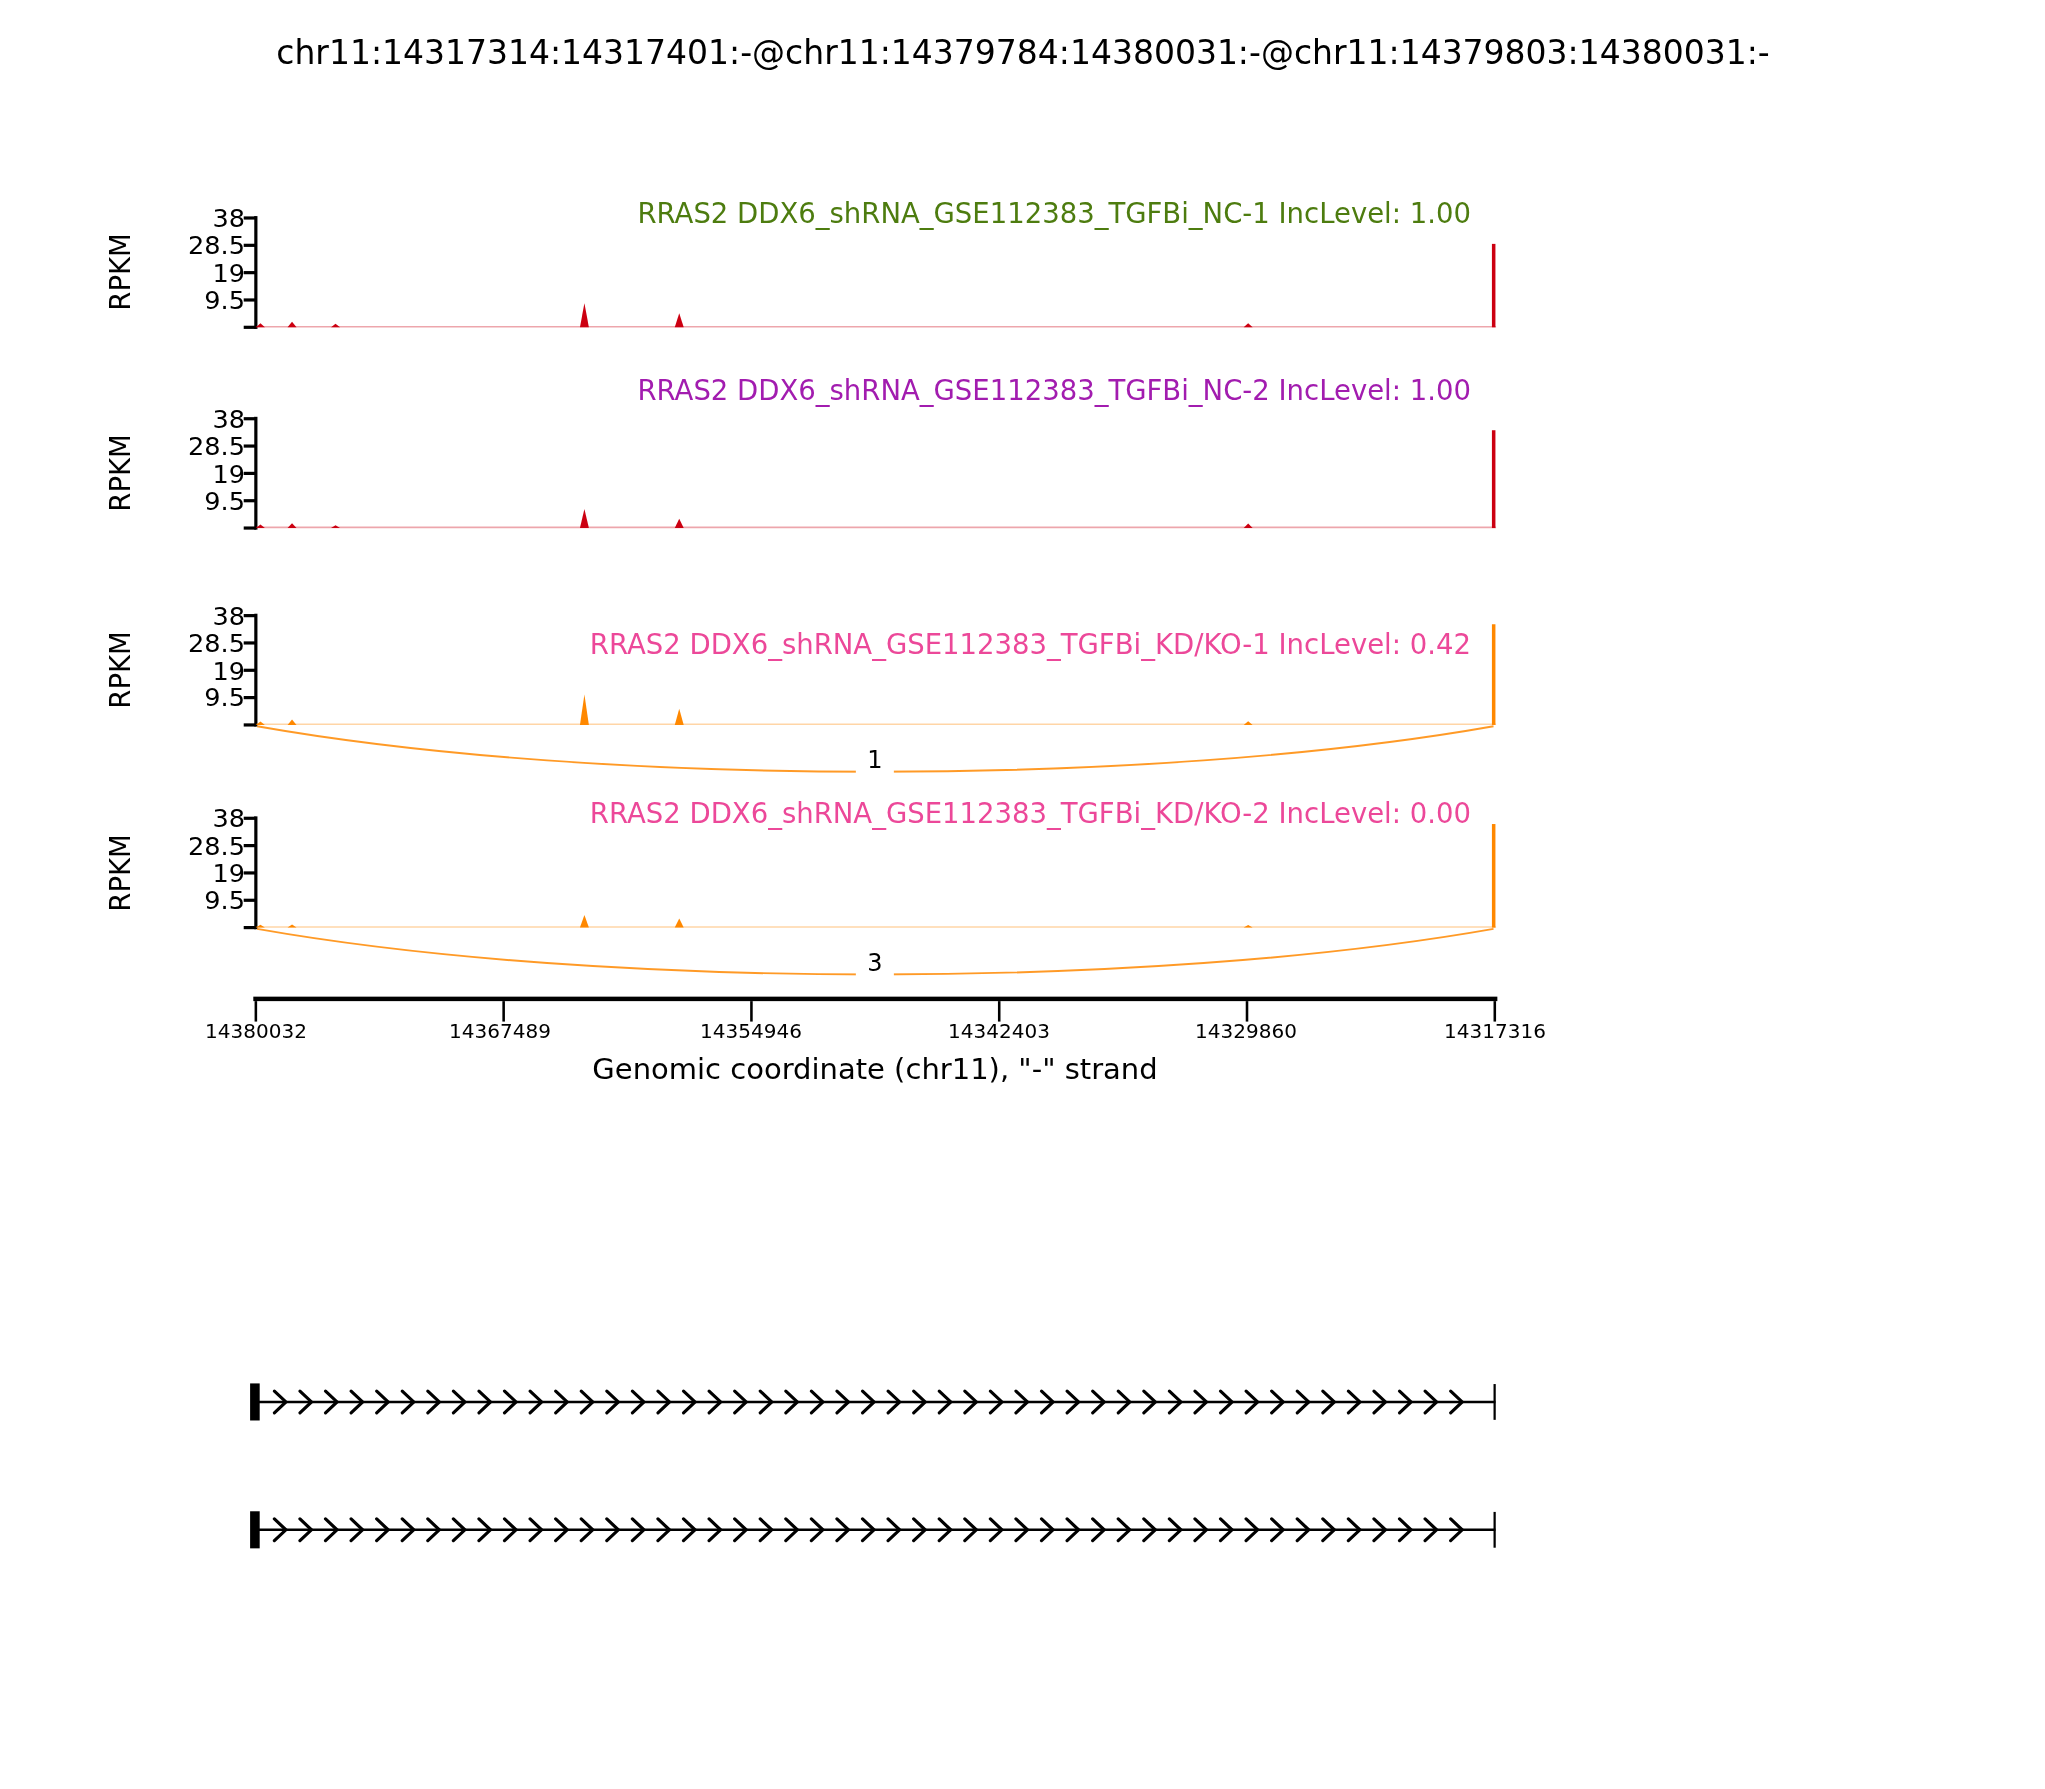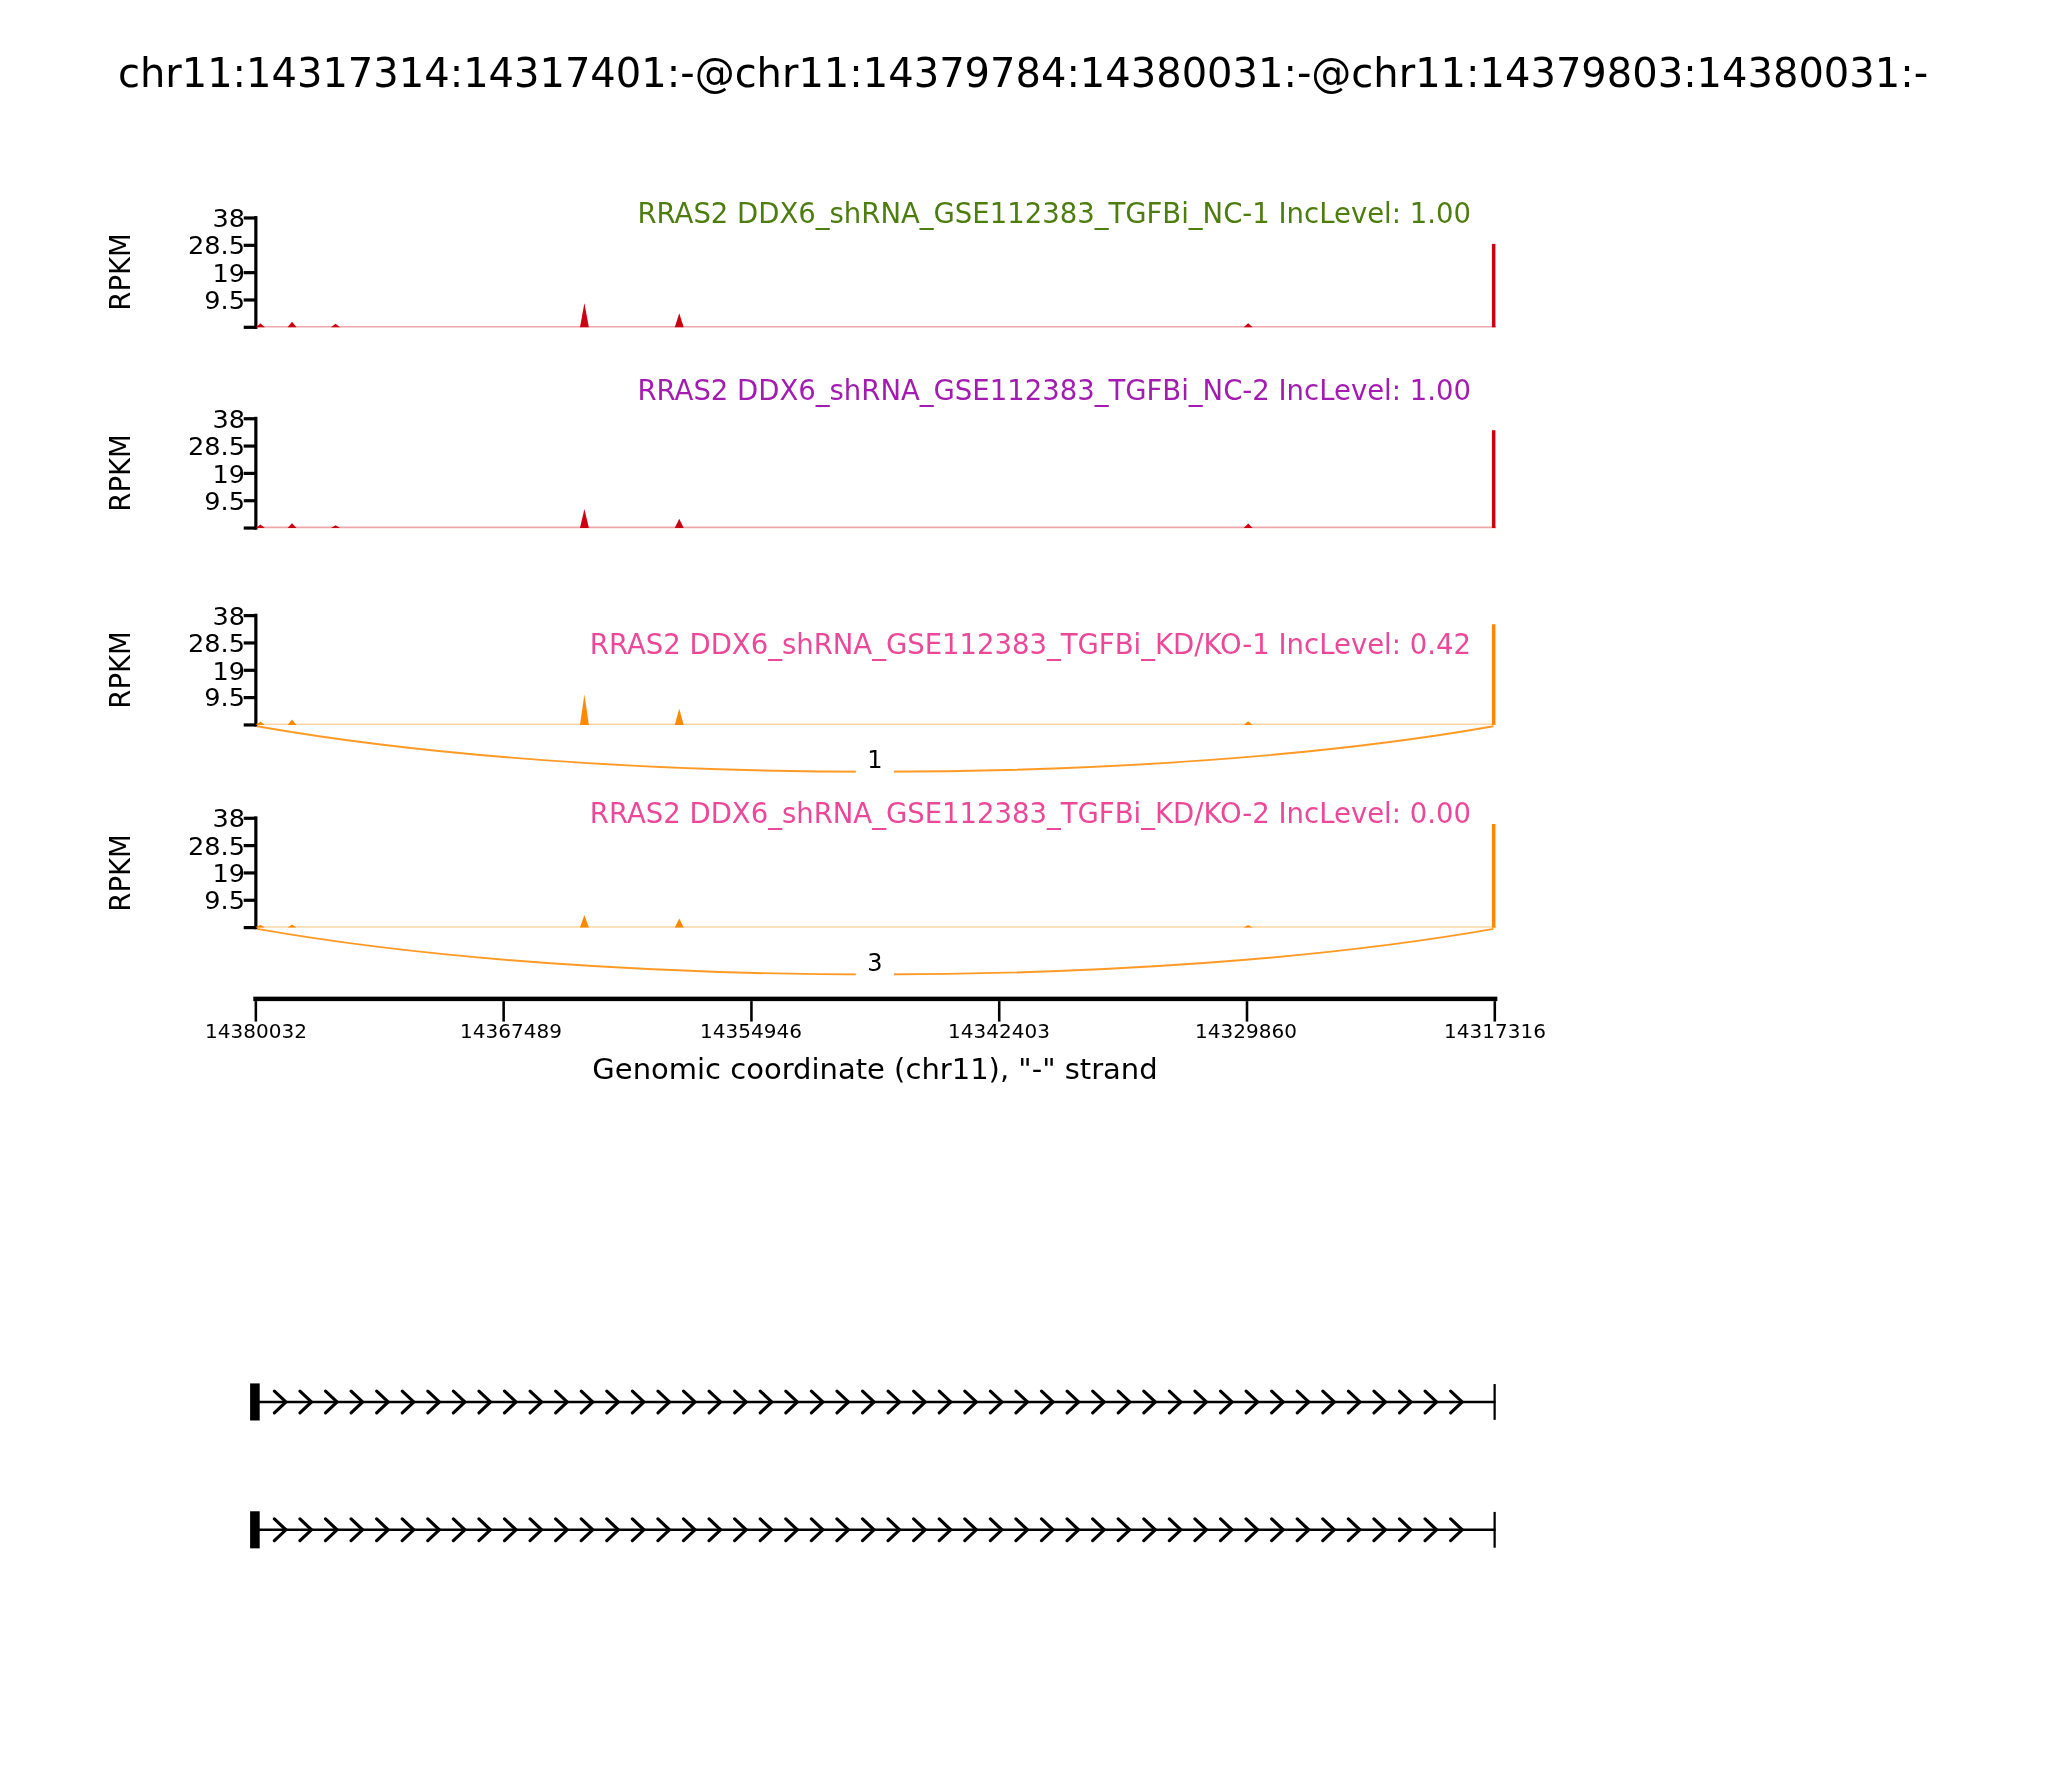--- a/index.html
+++ b/index.html
@@ -1,19 +1,19 @@
 <!DOCTYPE html>
 <html style="font-size:10.2px"><head>
 <meta charset="utf-8">
 <style>
   html,body{margin:0;padding:0;background:#ffffff;}
   body{width:2046px;height:1790px;position:relative;font-family:"DejaVu Sans",sans-serif;color:#000;}
   #gfx{position:absolute;left:0;top:0;z-index:0;}
   .txt{position:absolute;white-space:nowrap;z-index:1;}
-  .title{font-size:40px;left:50%;top:50px;transform:translateX(-50%);}
+  .title{font-size:33px;left:50%;top:33px;transform:translateX(-50%);}
   .track-label{font-size:27.5px;right:575px;transform:translateY(-50%);}
   .ytick{font-size:25.6px;left:117px;width:128px;text-align:right;transform:translateY(-50%);}
   .rpkm{font-size:27.5px;transform:translate(-50%,-50%) rotate(-90deg);left:120px;}
   .xtick{font-size:20px;transform:translateX(-50%);top:1019px;}
   .xlabel{font-size:29px;transform:translateX(-50%);left:875px;top:1052px;}
   .jnum{font-size:24px;transform:translate(-50%,-50%);left:875px;background:#ffffff;padding:0 11.5px;}
 </style>
 </head>
 <body>
 
@@ -235,19 +235,19 @@
 
 <div class="txt track-label" style="top:813px;color:#ec4899">RRAS2 DDX6_shRNA_GSE112383_TGFBi_KD/KO-2 IncLevel: 0.00</div>
 <div class="txt rpkm" style="top:873px">RPKM</div>
 <div class="txt ytick" style="top:818px">38</div>
 <div class="txt ytick" style="top:846px">28.5</div>
 <div class="txt ytick" style="top:873px">19</div>
 <div class="txt ytick" style="top:900px">9.5</div>
 <div class="txt jnum" style="top:963px">3</div>
 
 <div class="txt xtick" style="left:256px">14380032</div>
-<div class="txt xtick" style="left:511px">14367489</div>
+<div class="txt xtick" style="left:500px">14367489</div>
 <div class="txt xtick" style="left:751px">14354946</div>
 <div class="txt xtick" style="left:999px">14342403</div>
 <div class="txt xtick" style="left:1246px">14329860</div>
 <div class="txt xtick" style="left:1495px">14317316</div>
 <div class="txt xlabel">Genomic coordinate (chr11), "-" strand</div>
 
 
 </body></html>

